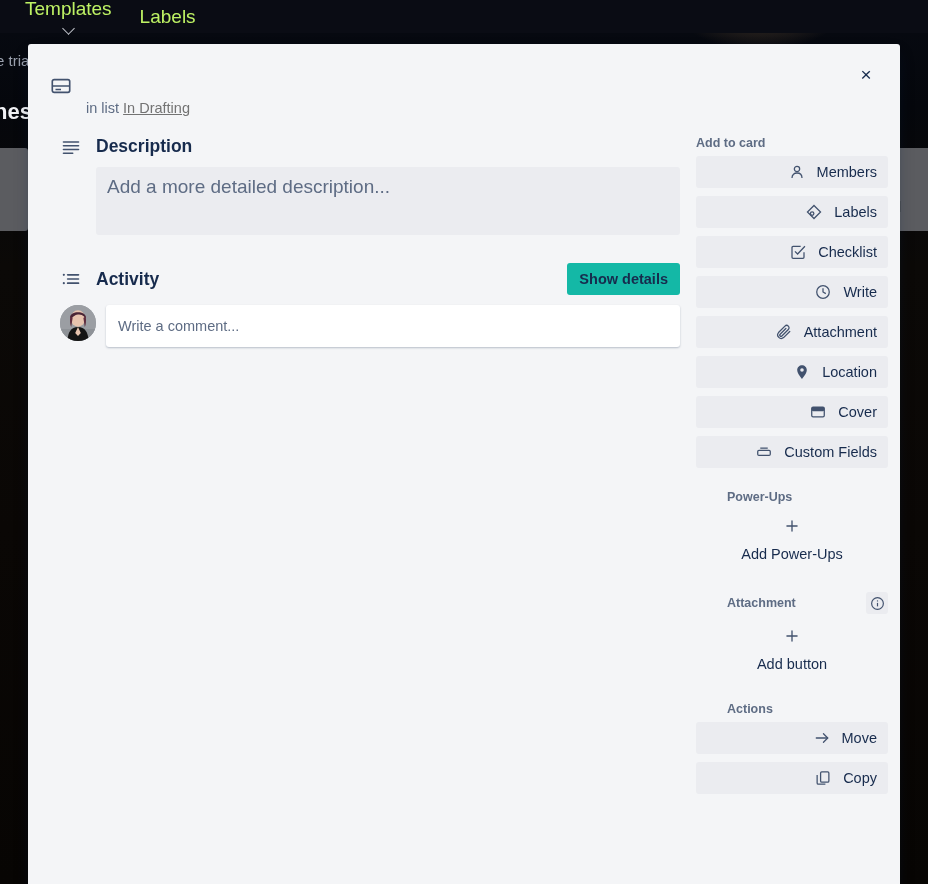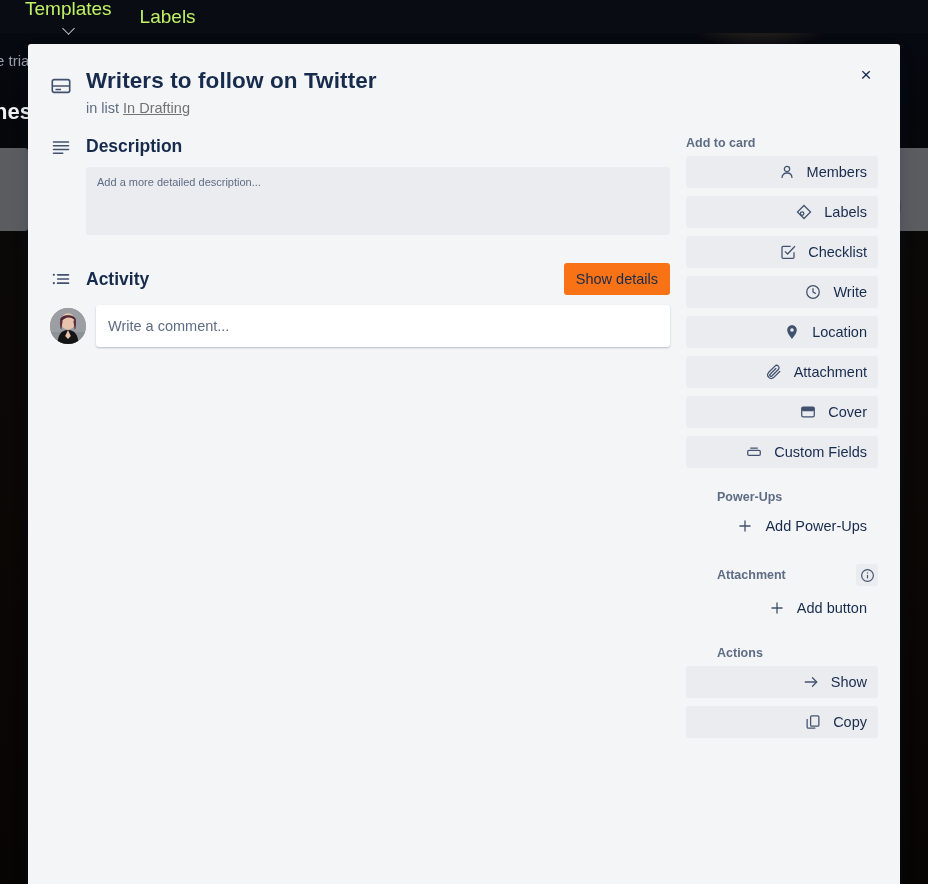--- a/index.html
+++ b/index.html
@@ -159,20 +159,21 @@
     color: #737373;
     text-decoration: underline;
     cursor: pointer;
   }
 
   
   #card-body {
     display: flex;
     padding: 0 22px 0 22px;
     margin-top: 20px;
+    margin-left: 10px;
   }
   #main-col {
     width: 630px;
     flex: 0 0 630px;
     padding-right: 10px;
   }
   #side-col {
     width: 192px;
     flex: 0 0 192px;
     margin-left: 6px;
@@ -199,40 +200,41 @@
     color: #172b4d;
   }
 
   #description-section { margin-bottom: 28px; }
   #description-box {
     margin-left: 36px;
     background: #ebecf0;
     border-radius: 3px;
     min-height: 68px;
     padding: 9px 11px;
-    font-size: 11px;
+    font-size: 19px;
     color: #5e6c84;
     cursor: pointer;
   }
 
   #show-details-btn {
     margin-left: auto;
-    background: #f97316;
+    background: #14b8a6;
     border: none;
     border-radius: 3px;
     color: #172b4d;
     font-size: 14.5px;
     padding: 8px 12px;
     cursor: pointer;
     font-family: inherit;
+    font-weight: bold;
   }
 
   #comment-row {
     display: flex;
-    align-items: center;
+    align-items: flex-start;
     gap: 10px;
     margin-top: 10px;
   }
   #avatar {
     width: 36px; height: 36px;
     border-radius: 50%;
     flex: 0 0 36px;
     overflow: hidden;
     background: #9aa0a6;
     position: relative;
@@ -294,20 +296,21 @@
   .side-btn .bi {
     flex: 0 0 16px;
     display: flex;
     align-items: center;
     justify-content: center;
     color: #42526e;
   }
   .side-btn.plain {
     background: transparent;
     padding-left: 11px;
+    flex-direction: column;
   }
 
   svg { display: block; }
 </style>
 </head>
 <body>
 
 <div id="backdrop">
   <div id="backdrop-topbar"></div>
   <div class="bg-text" id="bg-trial-text">e trial</div>
@@ -333,21 +336,20 @@
 
   <div id="card-header">
     <div id="card-title-row">
       <span id="card-icon">
         <svg width="22" height="22" viewBox="0 0 24 24" fill="none" stroke="currentColor" stroke-width="1.8">
           <rect x="2.5" y="5" width="19" height="14" rx="2"></rect>
           <line x1="2.5" y1="12" x2="21.5" y2="12"></line>
           <line x1="6" y1="15.8" x2="12" y2="15.8"></line>
         </svg>
       </span>
-      <h1 id="card-title">Writers to follow on Twitter</h1>
     </div>
     <div id="card-sublist">
       <span>in list</span>
       <span id="list-link">In Drafting</span>
     </div>
   </div>
 
   <div id="card-body">
 
     <div id="main-col">
@@ -440,34 +442,34 @@
           <svg width="16" height="16" viewBox="0 0 24 24" fill="none" stroke="currentColor" stroke-width="1.9">
             <circle cx="12" cy="12" r="9.4"></circle>
             <polyline points="12,6.4 12,12 16.2,14.4"></polyline>
           </svg>
         </span>
         <span>Write</span>
       </button>
 
       <button class="side-btn">
         <span class="bi">
+          <svg width="16" height="16" viewBox="0 0 24 24" fill="none" stroke="currentColor" stroke-width="1.9" stroke-linecap="round">
+            <path d="M20.6 11.2 L11.4 20.4 a5.4 5.4 0 0 1 -7.6 -7.6 l9.6 -9.6 a3.6 3.6 0 0 1 5.1 5.1 L8.8 17.9 a1.8 1.8 0 0 1 -2.6 -2.6 L14.8 6.8"></path>
+          </svg>
+        </span>
+        <span>Attachment</span>
+      </button>
+
+      <button class="side-btn">
+        <span class="bi">
           <svg width="16" height="16" viewBox="0 0 24 24" fill="currentColor">
             <path d="M12 1.8 C8 1.8 4.8 5 4.8 9 C4.8 14.4 12 22.4 12 22.4 C12 22.4 19.2 14.4 19.2 9 C19.2 5 16 1.8 12 1.8 Z M12 11.6 a2.7 2.7 0 1 1 0 -5.4 a2.7 2.7 0 0 1 0 5.4 Z"></path>
           </svg>
         </span>
         <span>Location</span>
-      </button>
-
-      <button class="side-btn">
-        <span class="bi">
-          <svg width="16" height="16" viewBox="0 0 24 24" fill="none" stroke="currentColor" stroke-width="1.9" stroke-linecap="round">
-            <path d="M20.6 11.2 L11.4 20.4 a5.4 5.4 0 0 1 -7.6 -7.6 l9.6 -9.6 a3.6 3.6 0 0 1 5.1 5.1 L8.8 17.9 a1.8 1.8 0 0 1 -2.6 -2.6 L14.8 6.8"></path>
-          </svg>
-        </span>
-        <span>Attachment</span>
       </button>
 
       <button class="side-btn">
         <span class="bi">
           <svg width="16" height="16" viewBox="0 0 24 24" fill="none" stroke="currentColor" stroke-width="1.9">
             <rect x="2.6" y="4.6" width="18.8" height="14.8" rx="2"></rect>
             <rect x="2.6" y="4.6" width="18.8" height="6.2" rx="2" fill="currentColor" stroke="none"></rect>
           </svg>
         </span>
         <span>Cover</span>
@@ -518,21 +520,21 @@
 
       <div class="side-heading spaced">Actions</div>
 
       <button class="side-btn">
         <span class="bi">
           <svg width="16" height="16" viewBox="0 0 24 24" fill="none" stroke="currentColor" stroke-width="1.9" stroke-linecap="round">
             <line x1="3.4" y1="12" x2="20.2" y2="12"></line>
             <polyline points="14.2,5.6 20.6,12 14.2,18.4"></polyline>
           </svg>
         </span>
-        <span>Show</span>
+        <span>Move</span>
       </button>
 
       <button class="side-btn">
         <span class="bi">
           <svg width="16" height="16" viewBox="0 0 24 24" fill="none" stroke="currentColor" stroke-width="1.9">
             <rect x="8.4" y="2.8" width="12.4" height="15.4" rx="1.8"></rect>
             <path d="M15.6 21.2 H5 a1.8 1.8 0 0 1 -1.8 -1.8 V7.4"></path>
           </svg>
         </span>
         <span>Copy</span>

